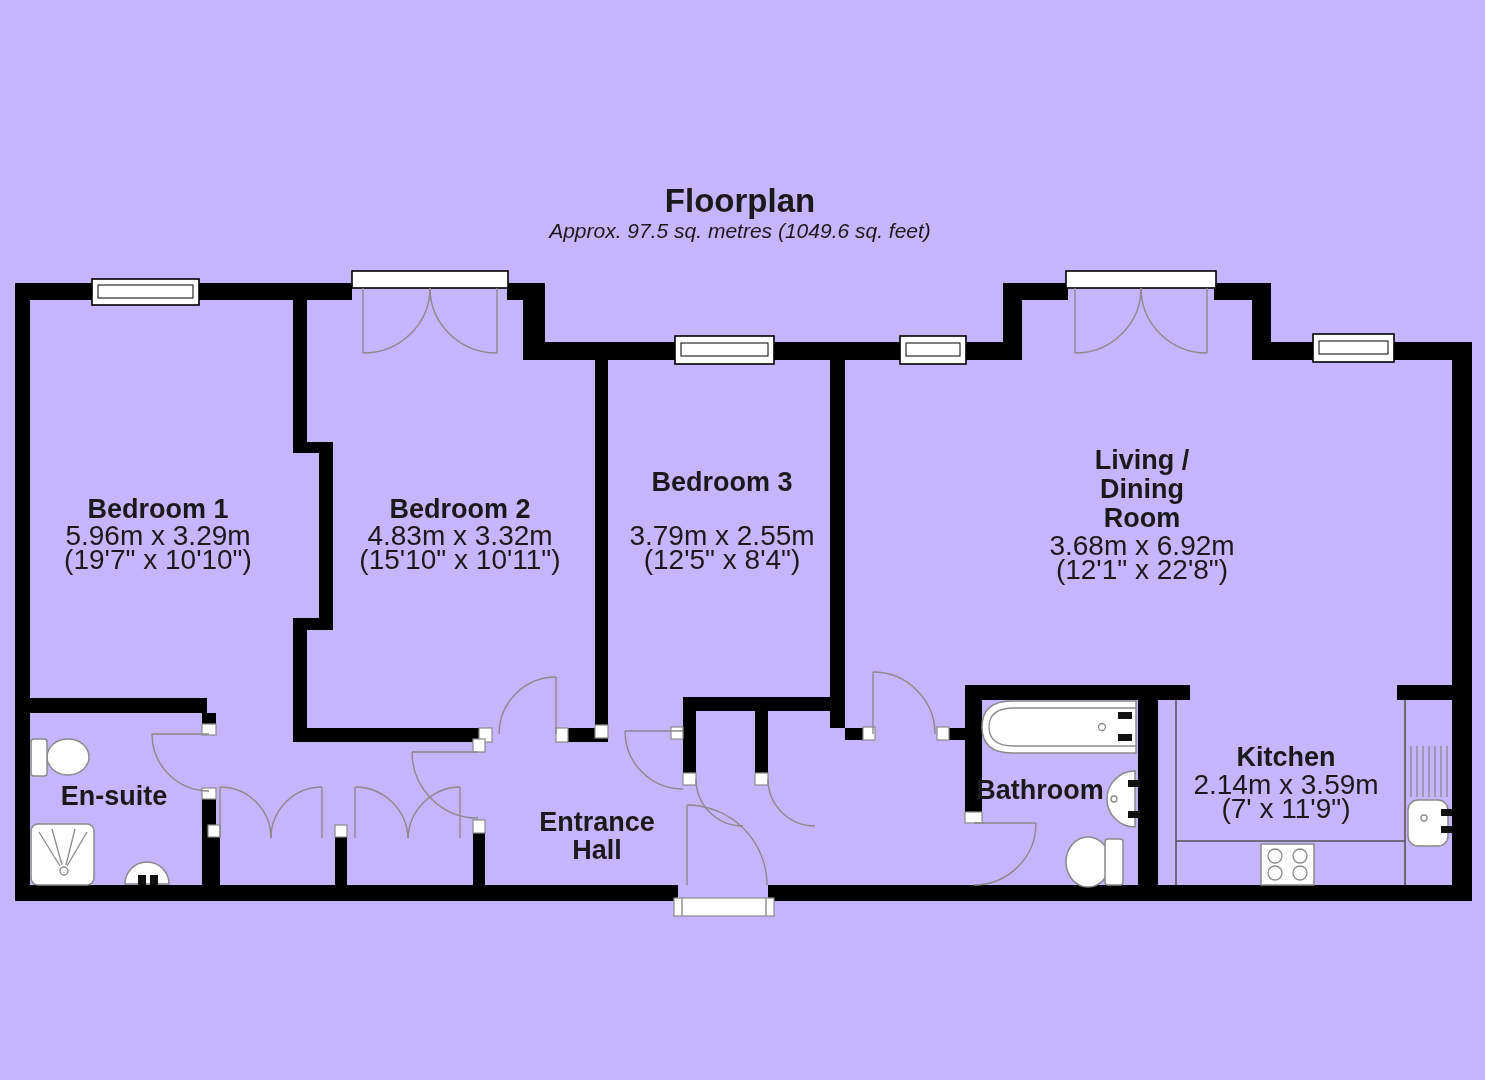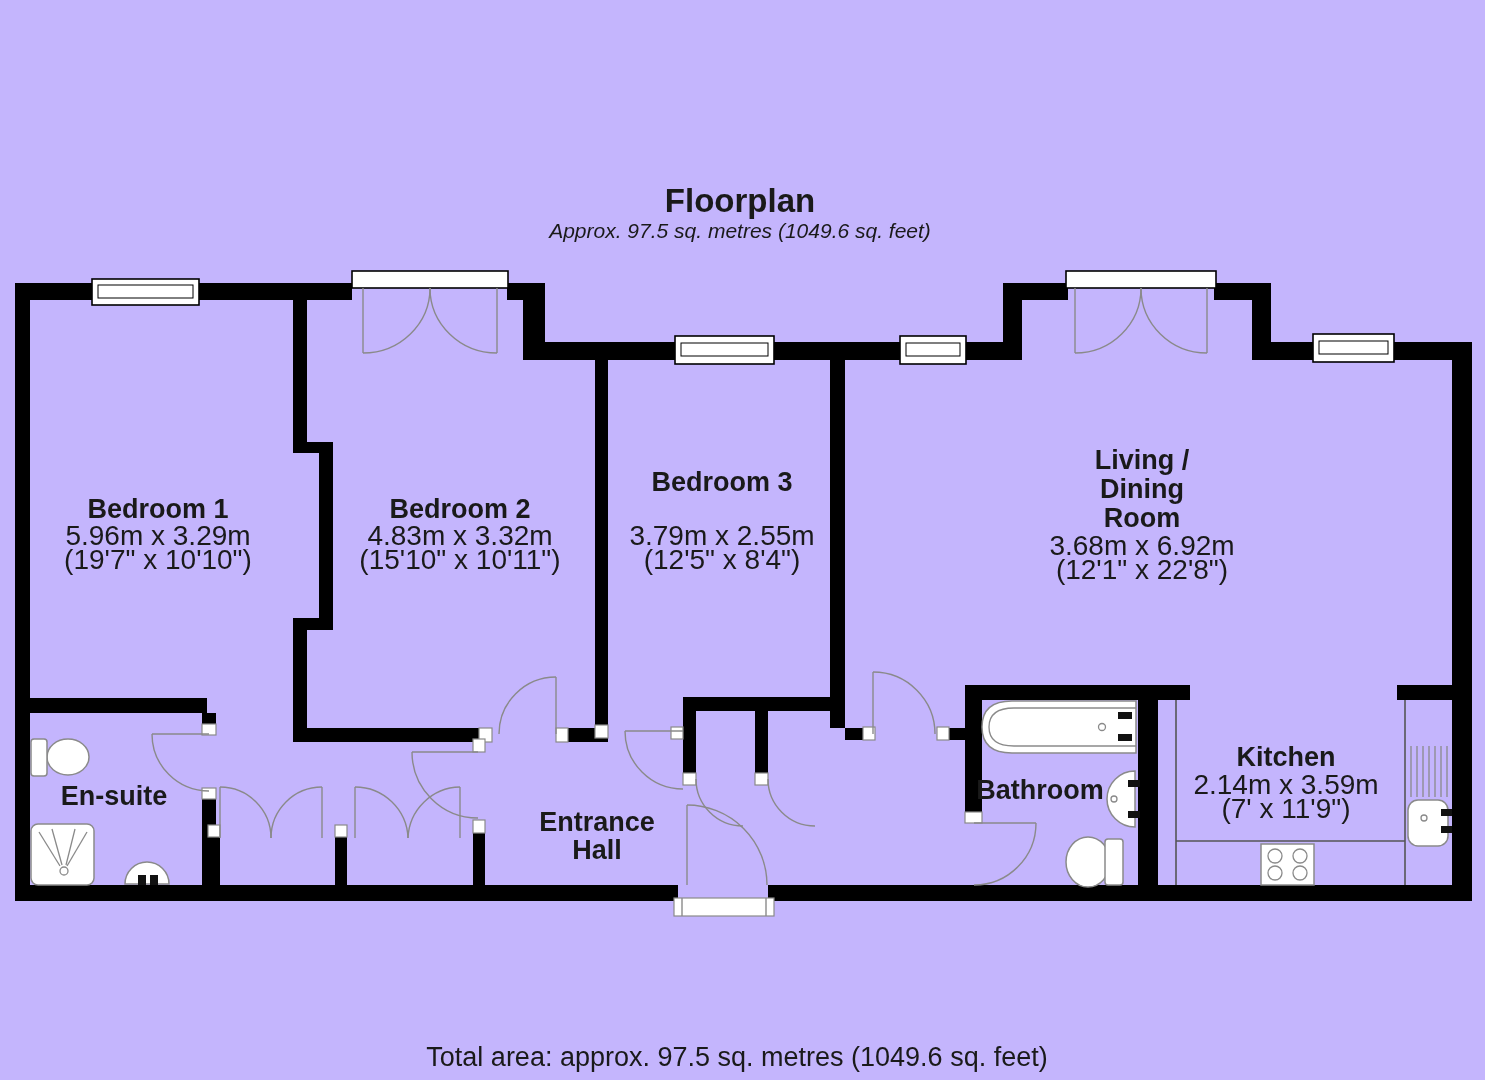--- a/index.html
+++ b/index.html
@@ -273,14 +273,13 @@
 
   <div class="lbl room-name" style="left:597px;top:823px;">Entrance</div>
   <div class="lbl room-name" style="left:597px;top:851px;">Hall</div>
 
   <div class="lbl room-name" style="left:1040px;top:791px;">Bathroom</div>
 
   <div class="lbl room-name" style="left:1286px;top:758px;">Kitchen</div>
   <div class="lbl room-dim" style="left:1286px;top:785px;">2.14m x 3.59m</div>
   <div class="lbl room-dim" style="left:1286px;top:809px;">(7' x 11'9")</div>
 
-  <div class="lbl plan-total" style="left:737px;top:1058px;">Total area: approx. 97.5 sq. metres (1049.6 sq. feet)</div>
 </div>
 
 </body></html>

